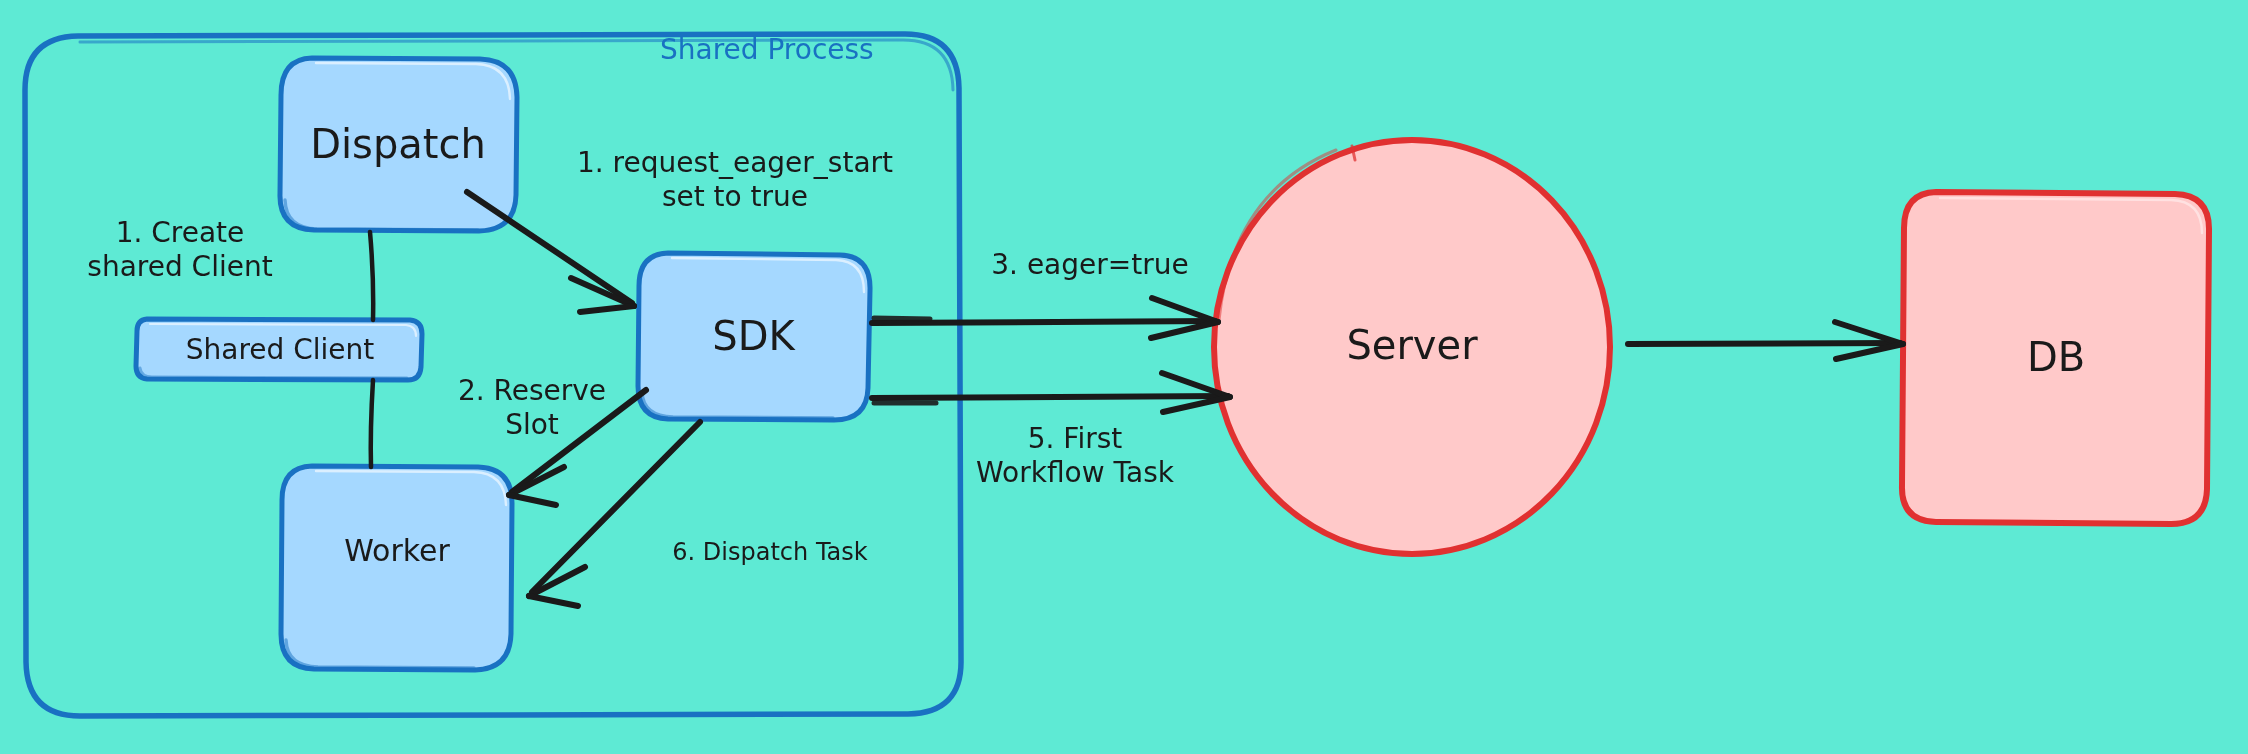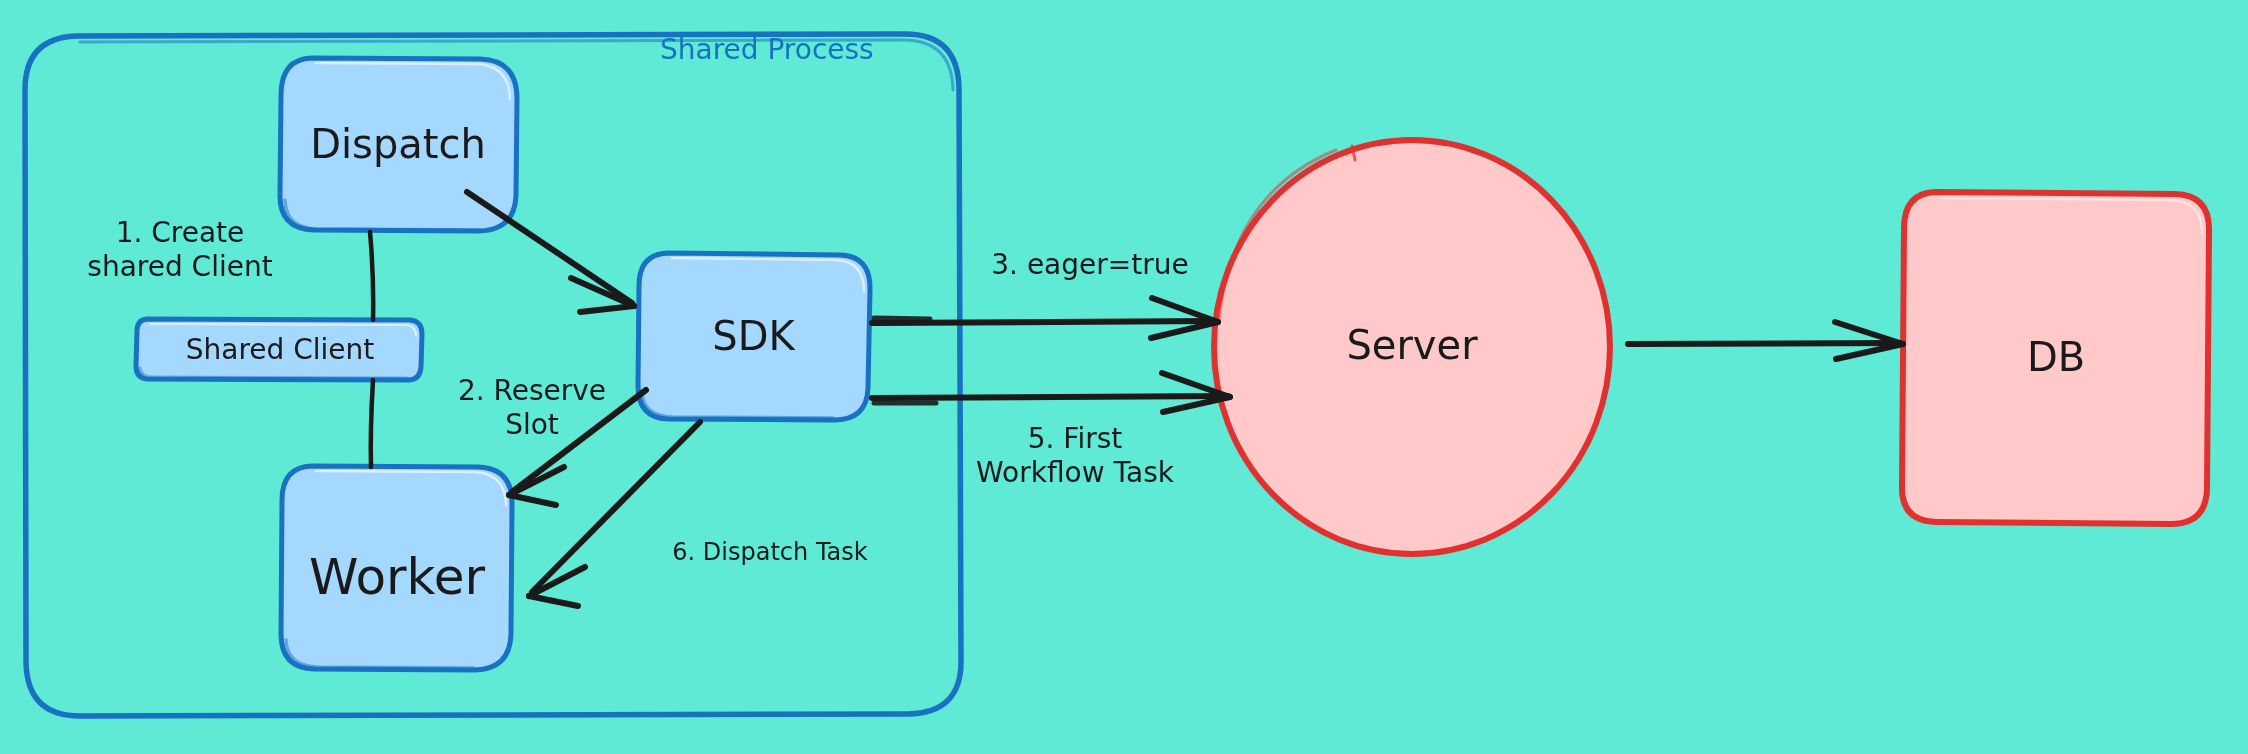--- a/index.html
+++ b/index.html
@@ -50,21 +50,21 @@
   }
   .group-title {
     position: absolute;
     color: #1971c2;
     font-family: "DejaVu Sans", sans-serif;
     white-space: nowrap;
     pointer-events: none;
   }
   .t-starter   { left: 282px;  top: 60px;  width: 232px; height: 170px; font-size: 40px; }
   .t-shared-client { left: 137px; top: 320px; width: 286px; height: 60px;  font-size: 28px; }
-  .t-worker    { left: 282px;  top: 475px; width: 230px; height: 205px; font-size: 50px; }
+  .t-worker    { left: 282px;  top: 448px; width: 230px; height: 205px; font-size: 30px; }
   .t-sdk       { left: 637px;  top: 253px; width: 233px; height: 168px; font-size: 40px; }
   .t-server    { left: 1213px; top: 140px; width: 398px; height: 412px; font-size: 40px; }
   .t-db        { left: 1902px; top: 192px; width: 308px; height: 332px; font-size: 40px; }
 
   .l-create        { left: 30px;   top: 216px; width: 300px; font-size: 28px; }
   .l-eager-start   { left: 530px;  top: 146px; width: 410px; font-size: 28px; }
   .l-reserve       { left: 432px;  top: 374px; width: 200px; font-size: 28px; }
   .l-dispatch      { left: 620px;  top: 538px; width: 300px; font-size: 24px; }
   .l-eager-true    { left: 960px;  top: 248px; width: 260px; font-size: 28px; }
   .l-first-task    { left: 940px;  top: 422px; width: 270px; font-size: 28px; }
@@ -177,20 +177,22 @@
 
   <div class="node-label t-server">Server</div>
 
   <div class="node-label t-sdk">SDK</div>
 
   <div class="node-label t-db">DB</div>
 
   <div class="edge-label l-create">1. Create
 shared Client</div>
 
+  <div class="edge-label l-eager-start">1. request_eager_start
+set to true</div>
 
   <div class="edge-label l-reserve">2. Reserve
 Slot</div>
 
   <div class="edge-label l-eager-true">3. eager=true</div>
 
 
   <div class="edge-label l-first-task">5. First
 Workflow Task</div>
 

